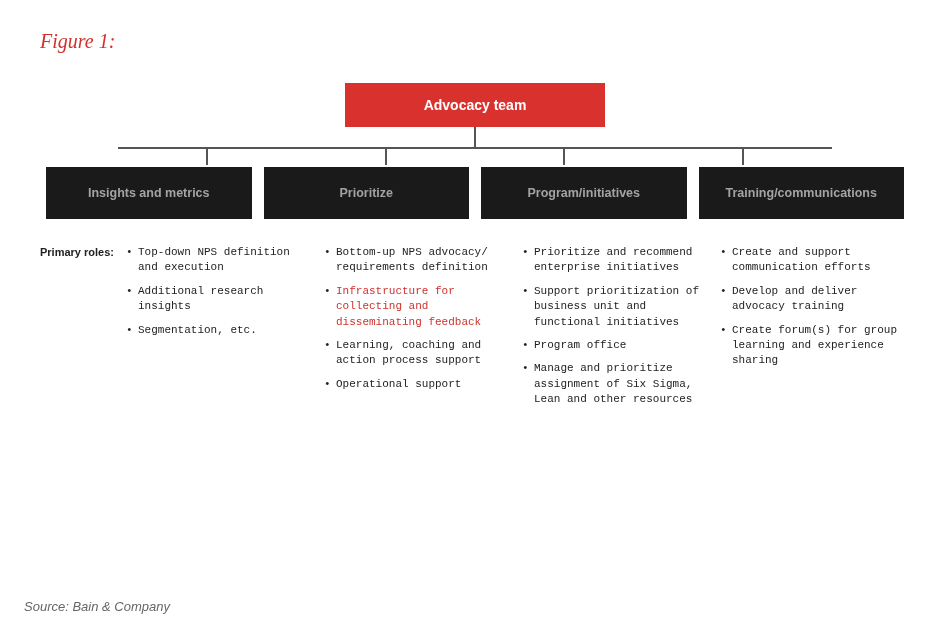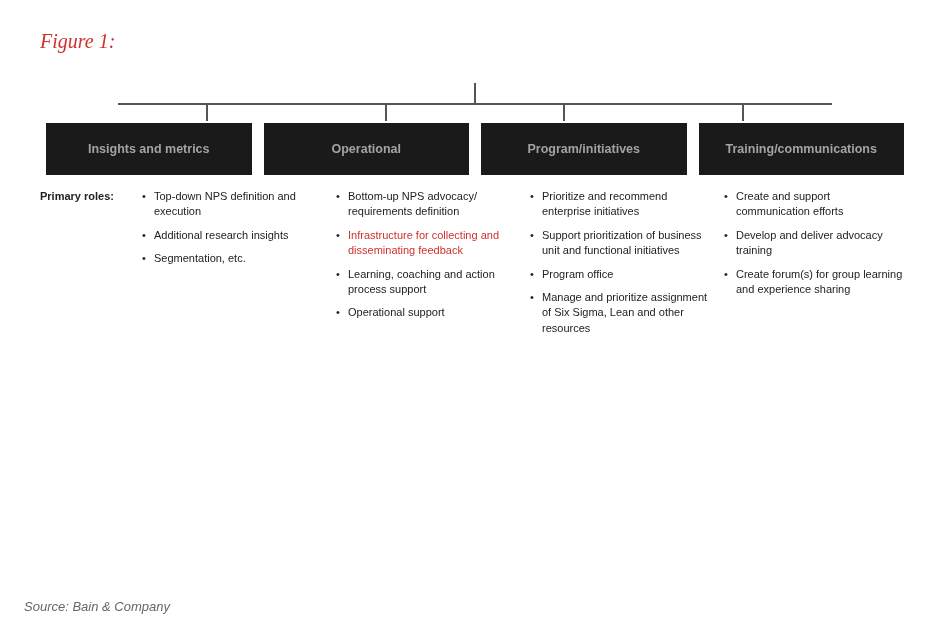--- a/index.html
+++ b/index.html
@@ -76,20 +76,21 @@
       text-align: center;
       min-height: 52px;
       display: flex;
       align-items: center;
       justify-content: center;
       margin-bottom: 10px;
     }
     .col-items {
       list-style: none;
       padding: 0;
+      font-family: Liberation Mono, monospace;
     }
     .col-items li {
       font-size: 11px;
       color: #222;
       line-height: 1.4;
       margin-bottom: 8px;
       padding-left: 14px;
       position: relative;
     }
     .col-items li::before {
@@ -106,22 +107,21 @@
       bottom: 18px;
       left: 24px;
       font-size: 13px;
       color: #666;
       font-style: italic;
     }
 
     .roles-section {
       display: flex;
       width: 100%;
-      margin-top: 4px;
-      gap: 16px;
+      margin-top: 16px;
     }
     .roles-label {
       font-size: 11px;
       font-weight: bold;
       color: #222;
       min-width: 58px;
       padding-right: 4px;
       flex-shrink: 0;
       line-height: 1.4;
     }
@@ -138,38 +138,41 @@
 </head>
 <body>
 
 <div class="page">
   <div class="figure-title">
     <span class="figure-label">Figure 1:</span>
   </div>
 
   <div class="org-chart">
 
+    <div class="top-box">
+      <span>Advocacy team</span>
+    </div>
 
     <div style="width:2px;height:20px;background:#555;"></div>
     <div style="width:82%;height:2px;background:#555;position:relative;">
       <div style="width:2px;height:18px;background:#555;position:absolute;top:0;left:12.5%;transform:translateX(-50%);"></div>
       <div style="width:2px;height:18px;background:#555;position:absolute;top:0;left:37.5%;transform:translateX(-50%);"></div>
       <div style="width:2px;height:18px;background:#555;position:absolute;top:0;left:62.5%;transform:translateX(-50%);"></div>
       <div style="width:2px;height:18px;background:#555;position:absolute;top:0;left:87.5%;transform:translateX(-50%);"></div>
     </div>
 
     <div class="columns">
       <div class="col">
         <div class="col-header">
           <span>Insights and metrics</span>
         </div>
       </div>
       <div class="col">
         <div class="col-header">
-          <span>Operational</span>
+          <span>Prioritize</span>
         </div>
       </div>
       <div class="col">
         <div class="col-header">
           <span>Program/initiatives</span>
         </div>
       </div>
       <div class="col">
         <div class="col-header">
           <span>Training/communications</span>

